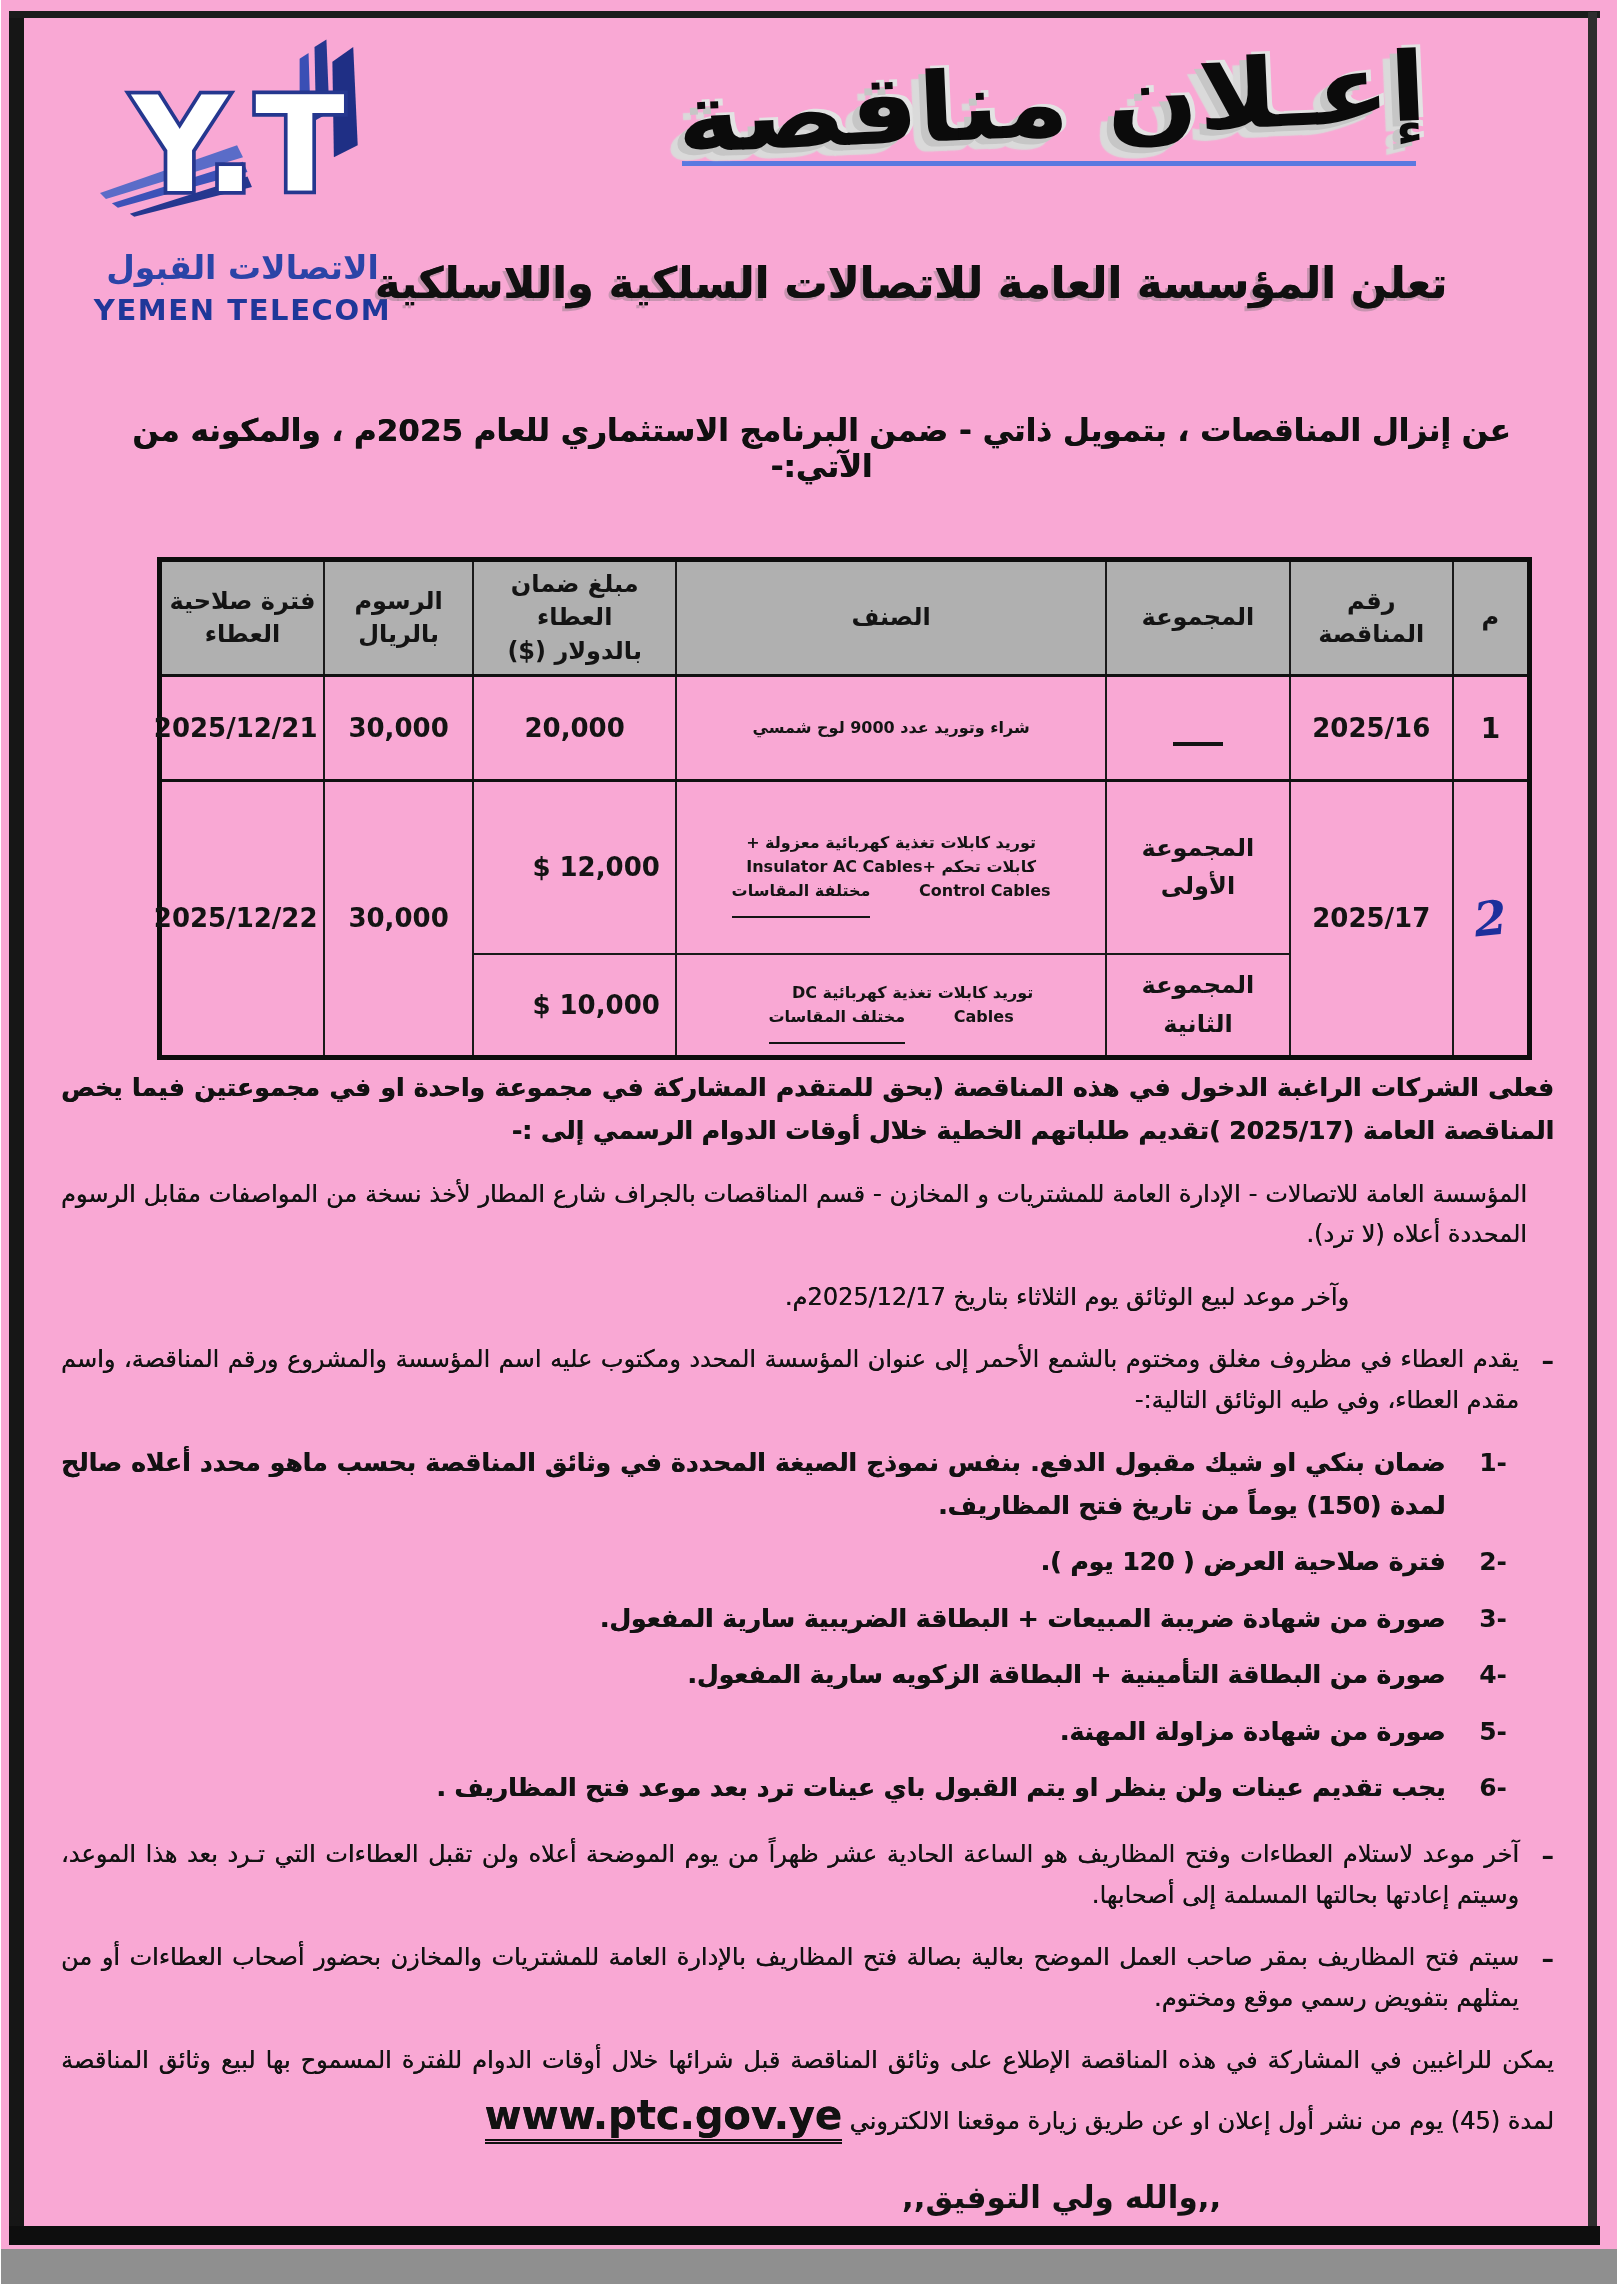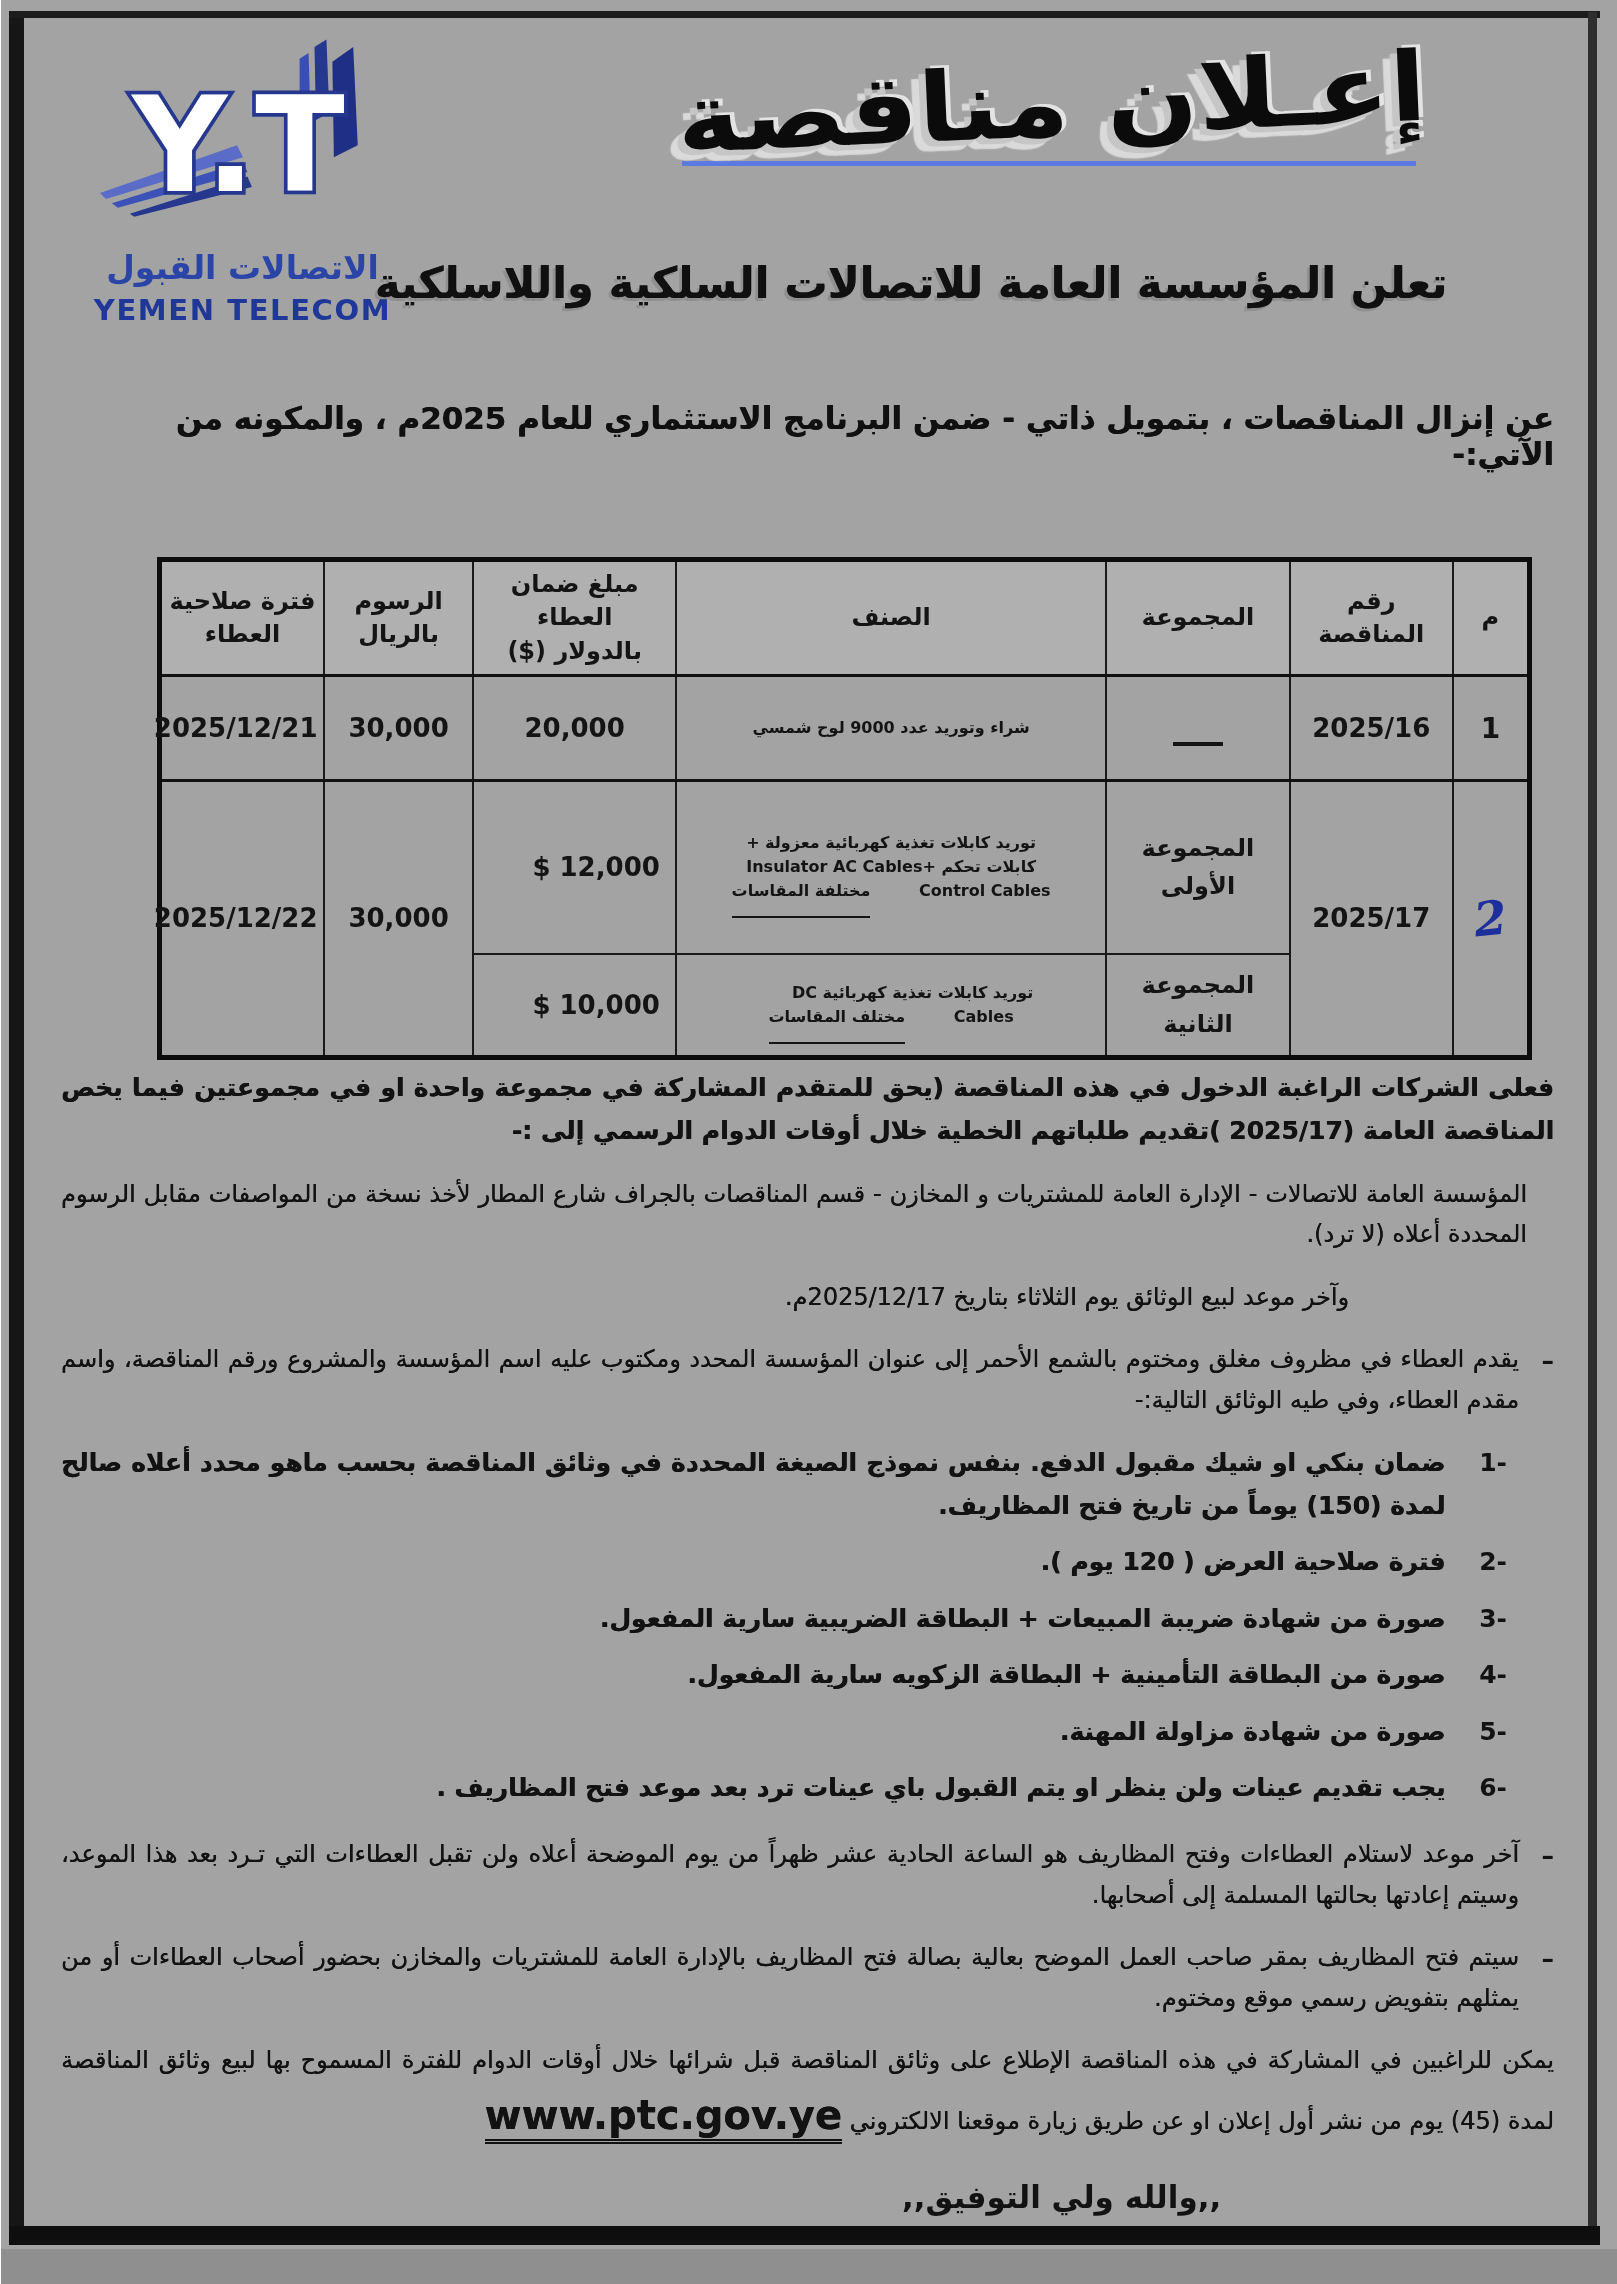--- a/index.html
+++ b/index.html
@@ -1,17 +1,17 @@
 <!DOCTYPE html>
 <html lang="ar" dir="rtl" style="font-size:8.6px"><head>
 <meta charset="utf-8">
 <style>
   html,body{margin:0;padding:0;background:#ffffff;}
   body{width:1618px;height:2284px;font-family:"DejaVu Sans",sans-serif;color:#141414;}
-  .outer{position:relative;width:1618px;height:2284px;background:#a3a3a3;overflow:hidden;direction:rtl;}
+  .outer{position:relative;width:1618px;height:2284px;background:#f9a8d4;overflow:hidden;direction:rtl;}
 
   
   .frame-left{position:absolute;left:8.6px;top:12px;width:15px;height:2218px;background:#161616;}
   .frame-top{position:absolute;left:8.6px;top:10.8px;width:1591px;height:7.6px;background:#1c1c1c;}
   .frame-right{position:absolute;left:1588px;top:12px;width:8.6px;height:2218px;background:#2e2e2e;}
   .frame-bottom{position:absolute;left:8.6px;top:2226px;width:1591px;height:19.4px;background:#0e0e0e;}
   .frame-gray{position:absolute;left:0;top:2249px;width:1618px;height:35px;background:#8f8f8f;}
 
   
   .logo{position:absolute;left:70px;top:38px;width:345px;text-align:center;direction:ltr;}
@@ -21,22 +21,22 @@
   
   .stamp{position:absolute;left:690px;top:47px;width:723px;height:194px;}
   .stamp-line{position:absolute;left:-8px;right:-2.7px;top:114px;height:4.9px;background:#5b79e0;z-index:0;}
   .stamp-text{position:relative;z-index:1;text-align:center;font-size:96px;font-weight:bold;color:#0b0b0b;
     white-space:nowrap;transform:rotate(-2.5deg) scaleX(1.12);transform-origin:center;
     text-shadow:-6.5px 5.4px 0.5px #c6c6c6,-13px 10.2px 1.1px #dadada,4.3px -2.7px 0.5px #e3e3e3;}
 
   
   .h1{position:absolute;left:291px;top:258px;width:1240px;text-align:center;font-size:43px;font-weight:bold;
       margin:0;color:#101010;text-shadow:-2.7px 3.2px 0 rgba(110,110,110,.35),0.5px 0 0 #101010;}
-  .h2{position:absolute;left:65px;top:400px;width:1489px;text-align:right;font-size:31px;font-weight:bold;
-      margin:0;color:#101010;text-shadow:0.5px 0 0 #101010;}
+  .h2{position:absolute;left:65px;top:400px;width:1489px;text-align:center;font-size:31px;font-weight:bold;
+      margin:12px;color:#101010;text-shadow:0.5px 0 0 #101010;}
 
   
   table.tender{position:absolute;right:86px;top:557px;width:1375px;border-collapse:collapse;table-layout:fixed;
       border:5.4px solid #0d0d0d;direction:rtl;}
   table.tender td,table.tender th{border:2.2px solid #1a1a1a;text-align:center;vertical-align:middle;padding:3.2px 5.4px;}
   table.tender thead th{background:#b0b0b0;font-size:24px;font-weight:bold;white-space:pre-line;line-height:1.4;
       height:106px;border-bottom:3.8px solid #111;}
   tr.r1 td{height:95px;border-bottom:3.8px solid #111;}
   tr.r2a td{height:165px;}
   tr.r2b td{height:93px;}

